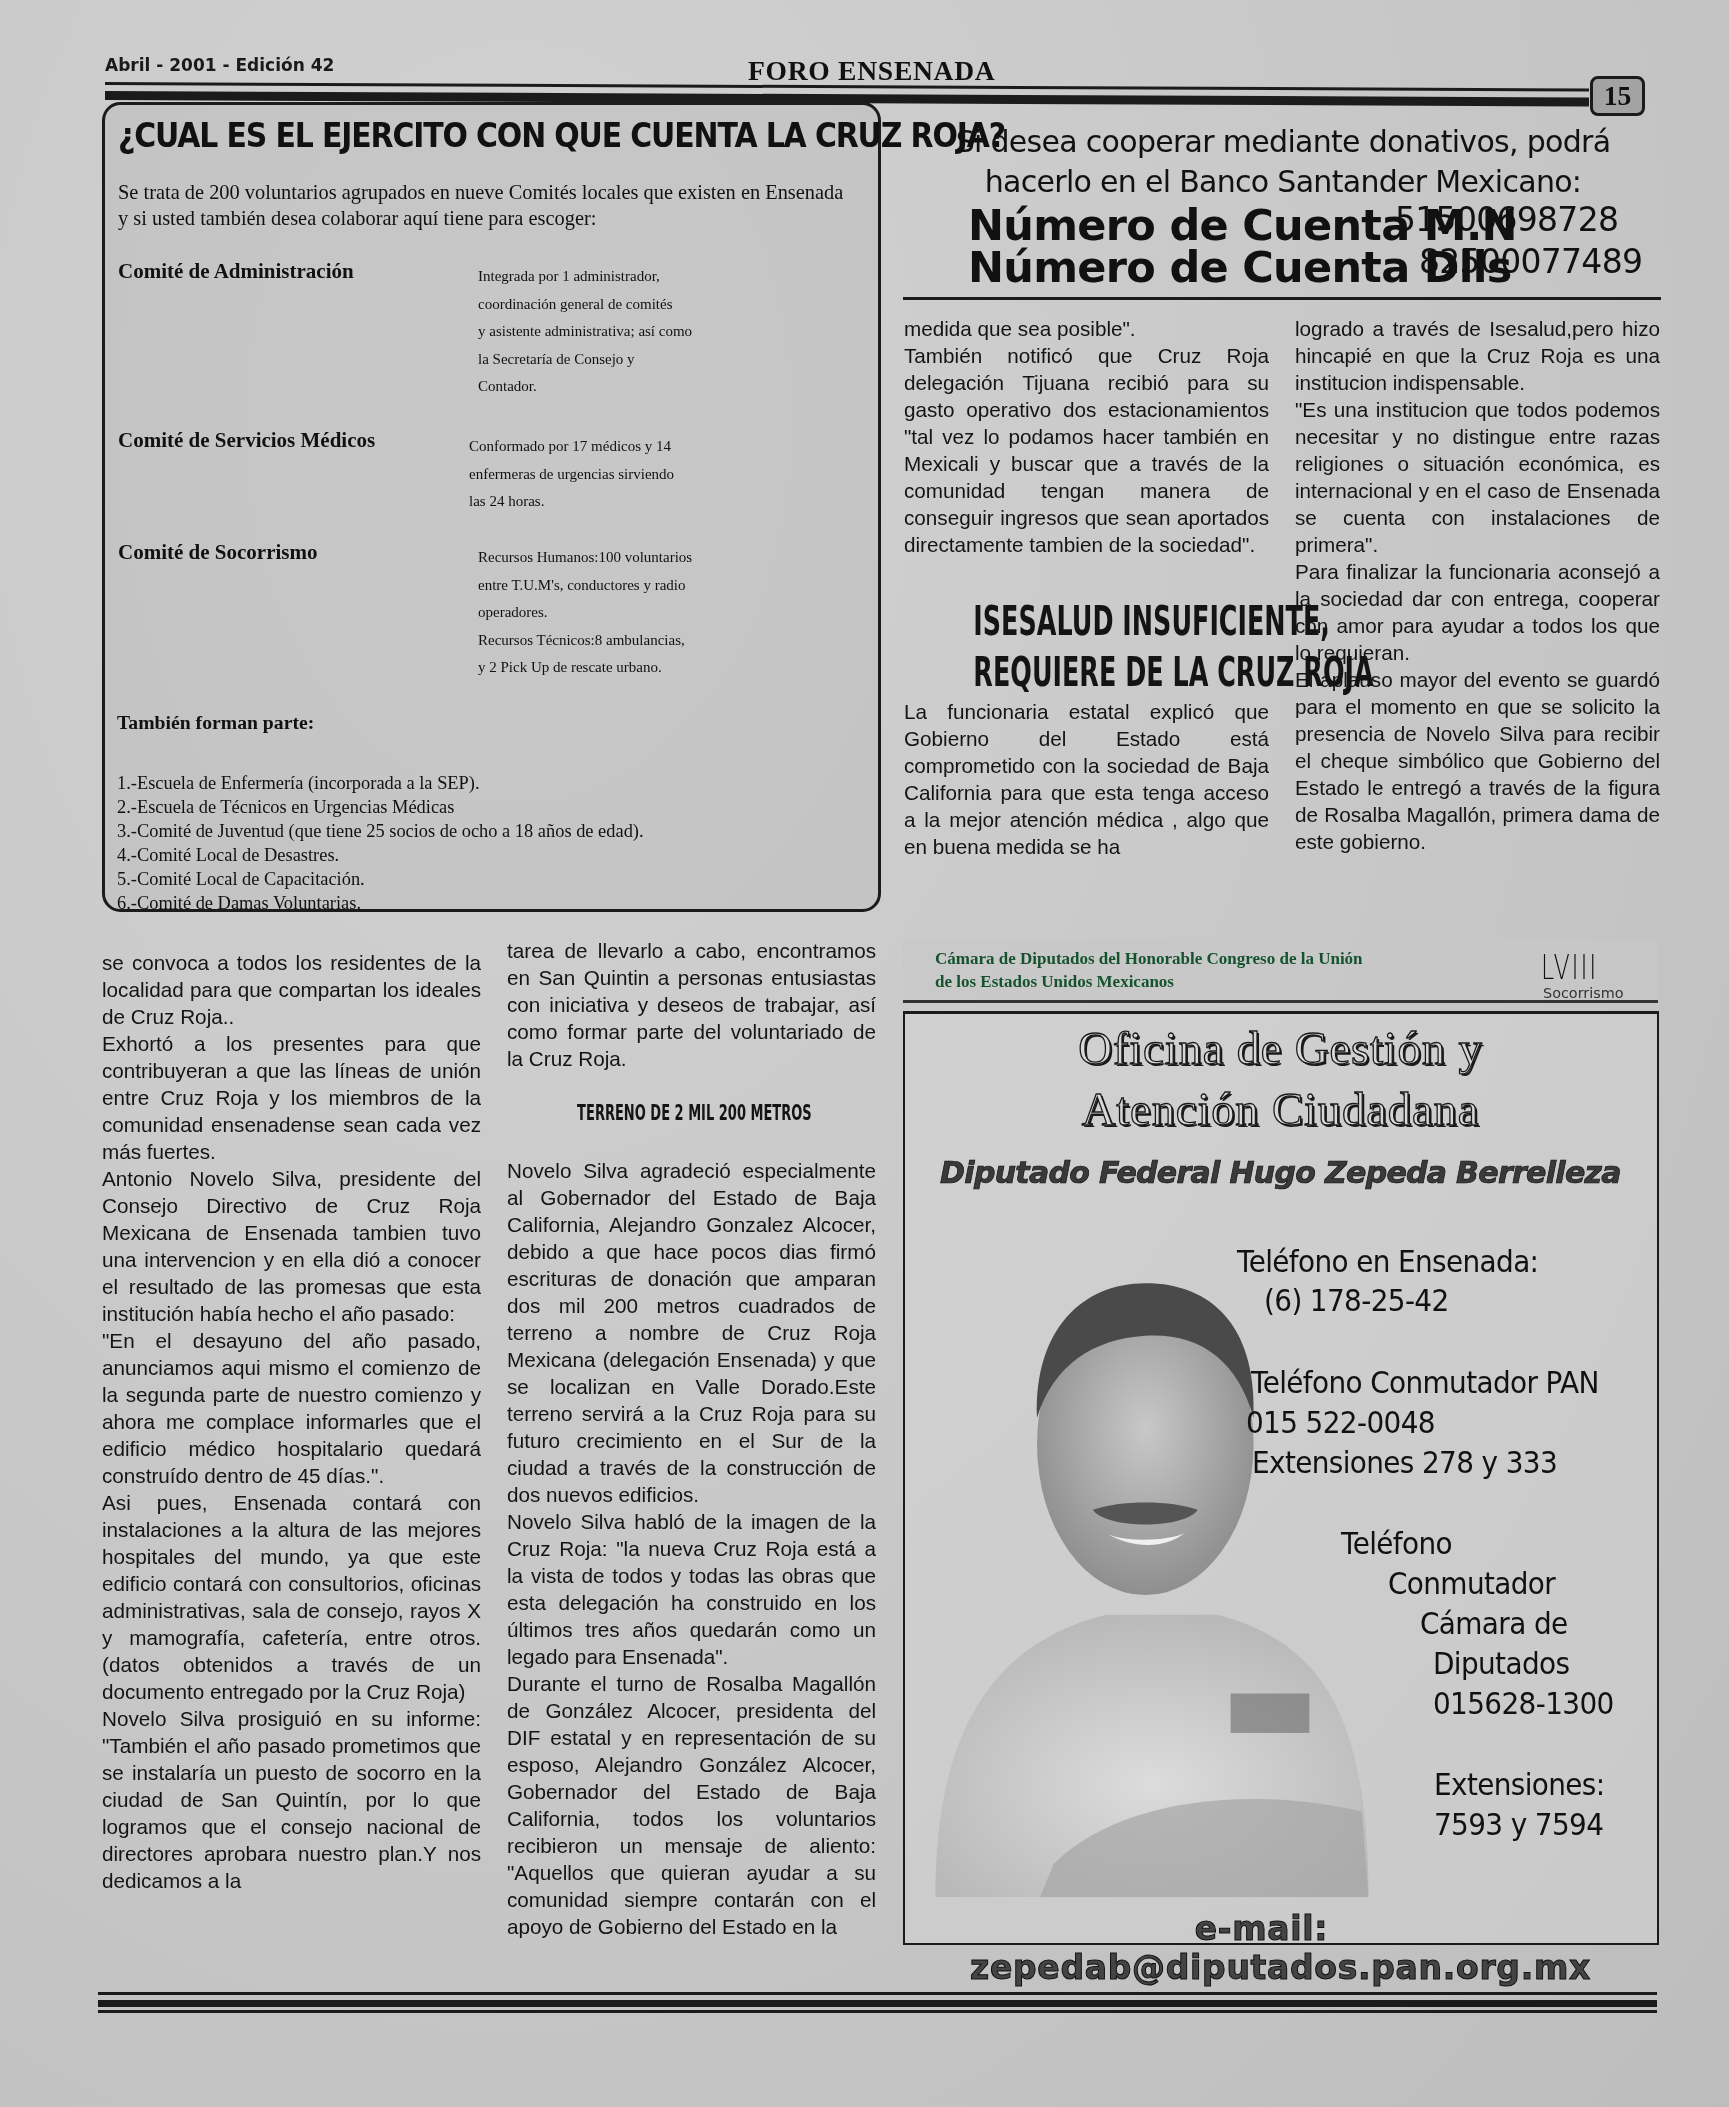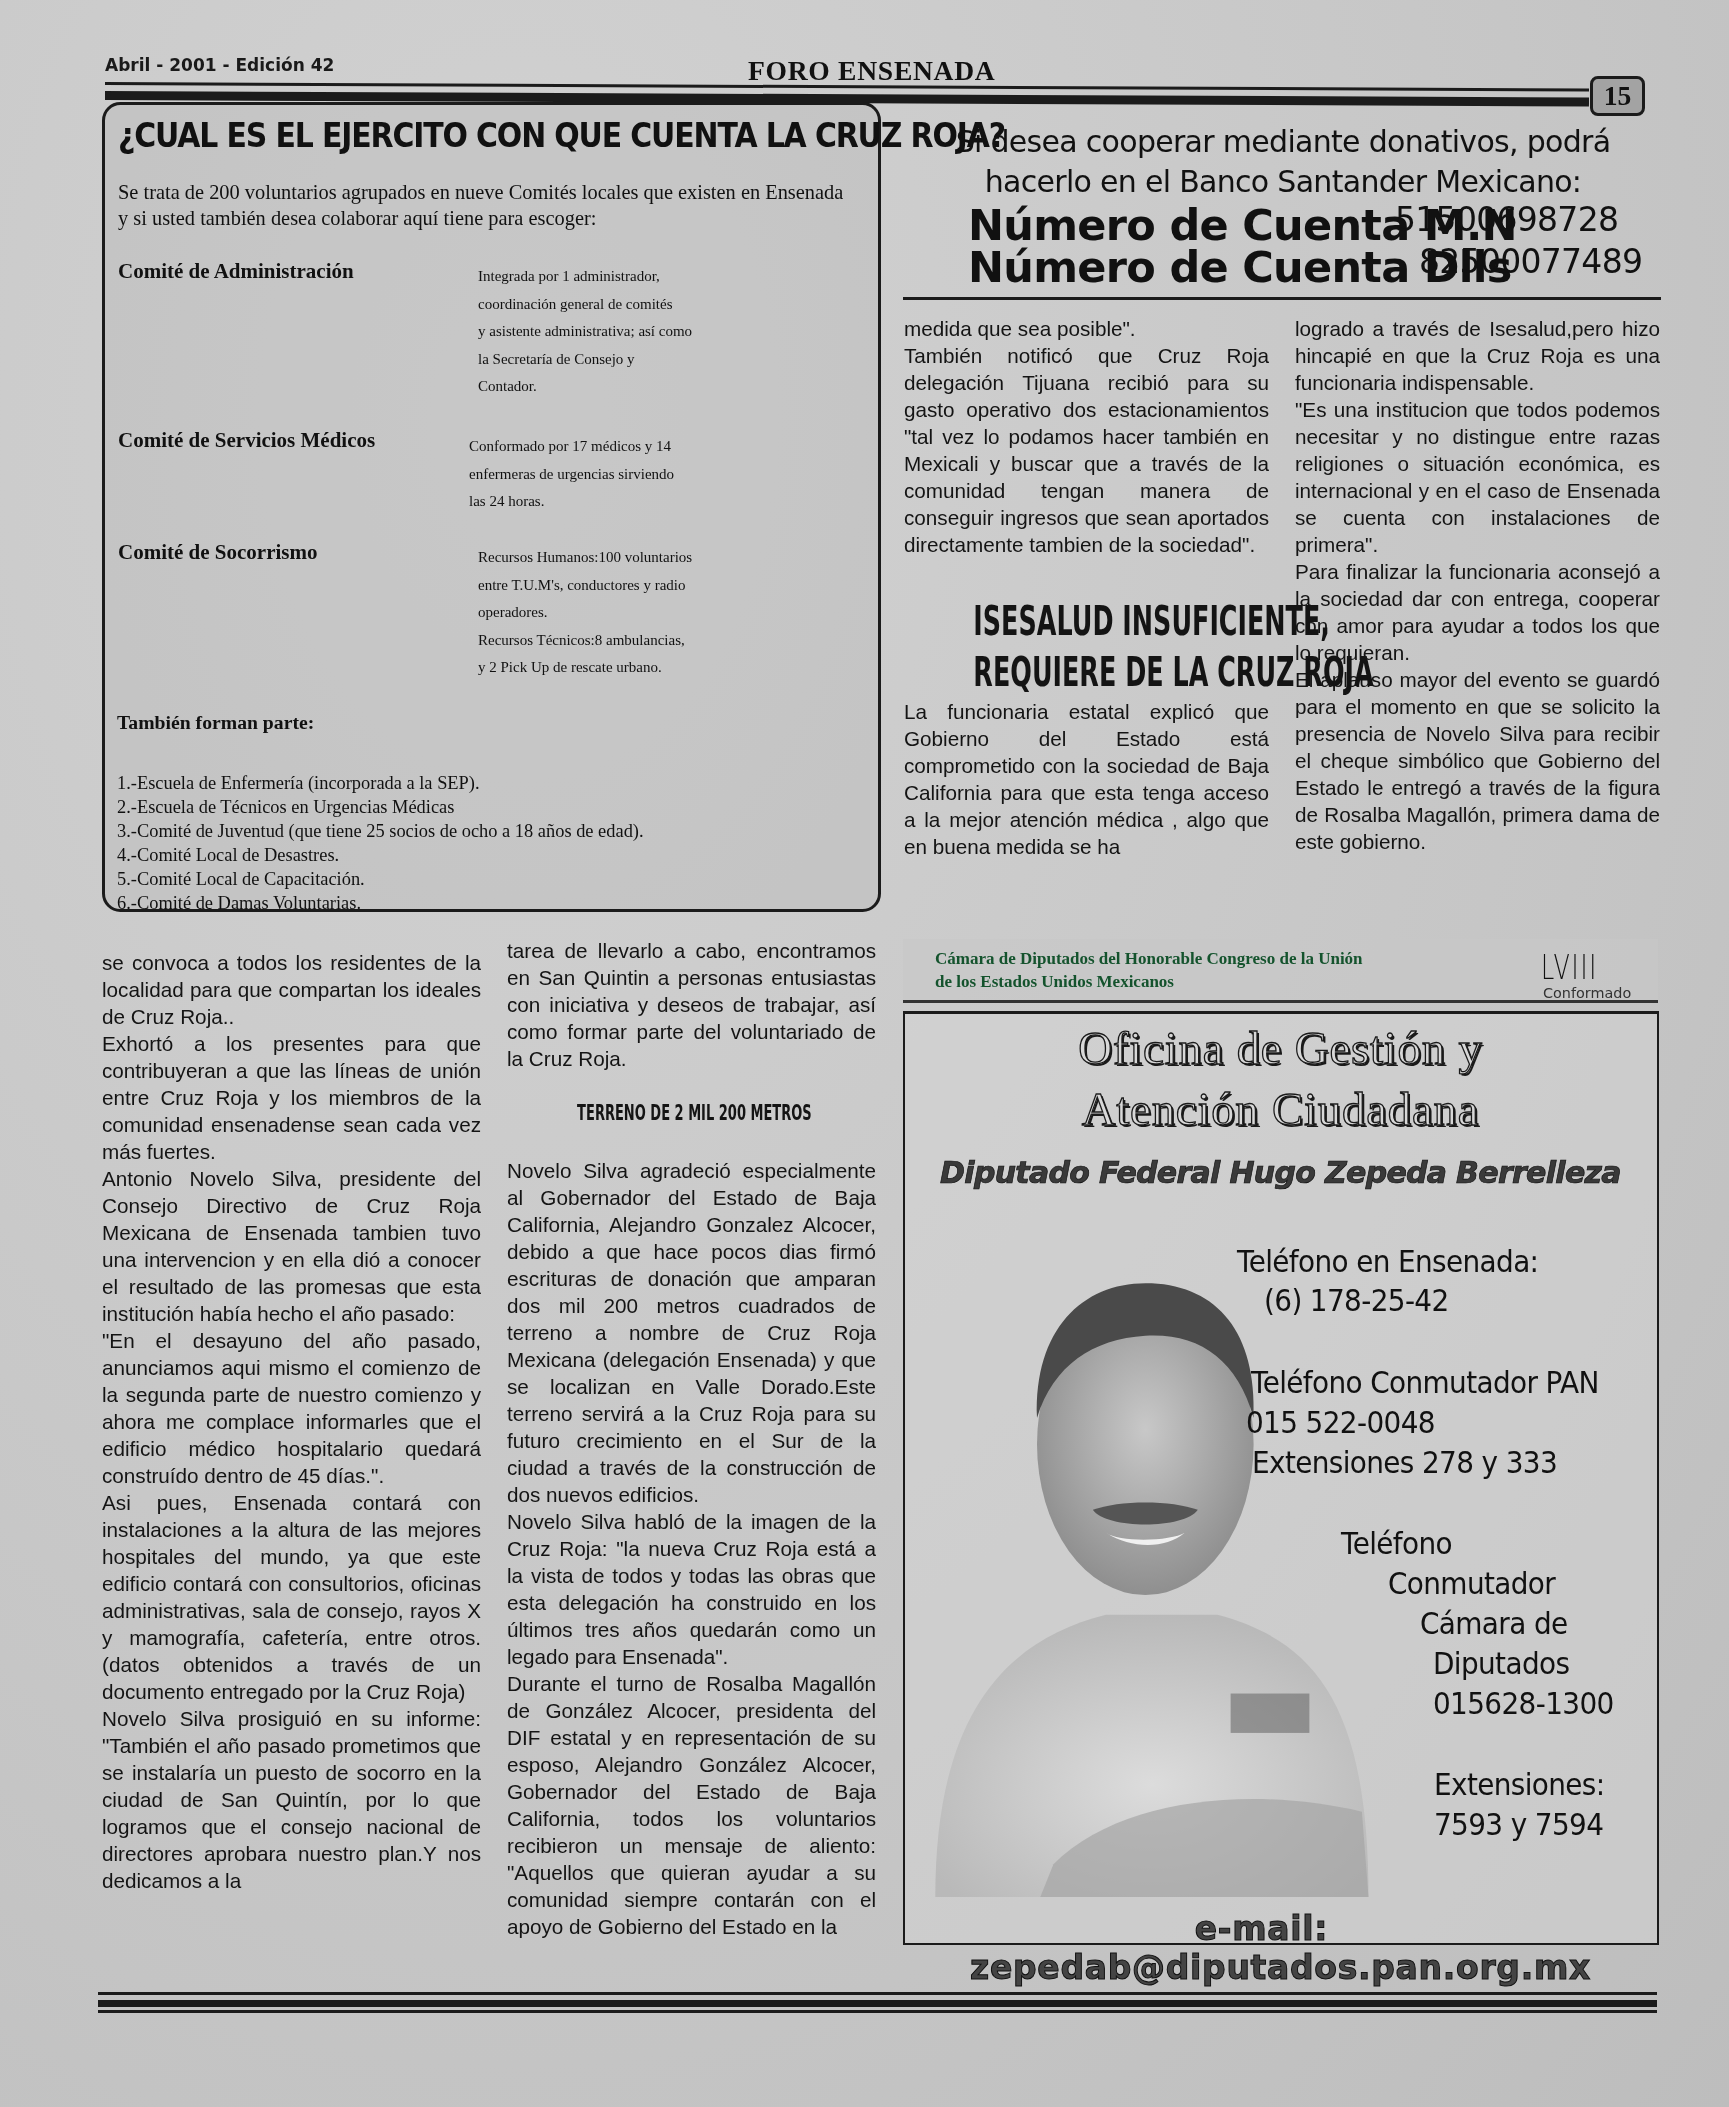--- a/index.html
+++ b/index.html
@@ -113,21 +113,21 @@
 <div class="abs col" style="left:904px; top:315px; width:365px;">
   <p class="c">medida que sea posible".</p>
   <p>También notificó que Cruz Roja delegación Tijuana recibió para su gasto operativo dos estacionamientos "tal vez lo podamos hacer también en Mexicali y buscar que a través de la comunidad tengan manera de conseguir ingresos que sean aportados directamente tambien de la sociedad".</p>
   <div style="height:38px"></div>
   <div class="headline-condensed" style="font-size:41px; line-height:51px; width:365px;">ISESALUD INSUFICIENTE,</div>
   <div class="headline-condensed" style="font-size:41px; line-height:51px; width:365px;">REQUIERE DE LA CRUZ ROJA</div>
   <p>La funcionaria estatal explicó que Gobierno del Estado está comprometido con la sociedad de Baja California para que esta tenga acceso a la mejor atención médica , algo que en buena medida se ha</p>
 </div>
 
 <div class="abs col" style="left:1295px; top:315px; width:365px;">
-  <p>logrado a través de Isesalud,pero hizo hincapié en que la Cruz Roja es una funcionaria indispensable.</p>
+  <p>logrado a través de Isesalud,pero hizo hincapié en que la Cruz Roja es una institucion indispensable.</p>
   <p>"Es una institucion que todos podemos necesitar y no distingue entre razas religiones o situación económica, es internacional y en el caso de Ensenada se cuenta con instalaciones de primera".</p>
   <p>Para finalizar la funcionaria aconsejó a la sociedad dar con entrega, cooperar con amor para ayudar a todos los que lo requieran.</p>
   <p>El aplauso mayor del evento se guardó para el momento en que se solicito la presencia de Novelo Silva para recibir el cheque simbólico que Gobierno del Estado le entregó a través de la figura de Rosalba Magallón, primera dama de este gobierno.</p>
 </div>
 
 <div class="abs col" style="left:102px; top:949px; width:379px;">
   <p>se convoca a todos los residentes de la localidad para que compartan los ideales de Cruz Roja..</p>
   <p>Exhortó a los presentes para que contribuyeran a que las líneas de unión entre Cruz Roja y los miembros de la comunidad ensenadense sean cada vez más fuertes.</p>
   <p>Antonio Novelo Silva, presidente del Consejo Directivo de Cruz Roja Mexicana de Ensenada tambien tuvo una intervencion y en ella dió a conocer el resultado de las promesas que esta institución había hecho el año pasado:</p>
   <p>"En el desayuno del año pasado, anunciamos aqui mismo el comienzo de la segunda parte de nuestro comienzo y ahora me complace informarles que el edificio médico hospitalario quedará construído dentro de 45 días.".</p>
@@ -144,21 +144,21 @@
   <p>Novelo Silva habló de la imagen de la Cruz Roja: "la nueva Cruz Roja está a la vista de todos y todas las obras que esta delegación ha construido en los últimos tres años quedarán como un legado para Ensenada".</p>
   <p>Durante el turno de Rosalba Magallón de González Alcocer, presidenta del DIF estatal y en representación de su esposo, Alejandro González Alcocer, Gobernador del Estado de Baja California, todos los voluntarios recibieron un mensaje de aliento: "Aquellos que quieran ayudar a su comunidad siempre contarán con el apoyo de Gobierno del Estado en la</p>
 </div>
 
 <div class="abs ad-header"></div>
 <div class="abs ad-chamber">
   <div>Cámara de Diputados del Honorable Congreso de la Unión</div>
   <div>de los Estados Unidos Mexicanos</div>
 </div>
 <div class="abs ad-lviii">LVIII</div>
-<div class="abs ad-legis">Conformado</div>
+<div class="abs ad-legis">Socorrismo</div>
 <div class="abs ad-rule1"></div>
 <div class="abs ad-box"></div>
 
 <div class="abs ad-title" style="top:1021px;">Oficina de Gestión y</div>
 <div class="abs ad-title" style="top:1082px;">Atención Ciudadana</div>
 <div class="abs ad-deputy">Diputado Federal Hugo Zepeda Berrelleza</div>
 
 <svg class="abs photo" viewBox="0 0 780 1030">
   <defs>
     <radialGradient id="shirt" cx="50%" cy="60%" r="60%">

